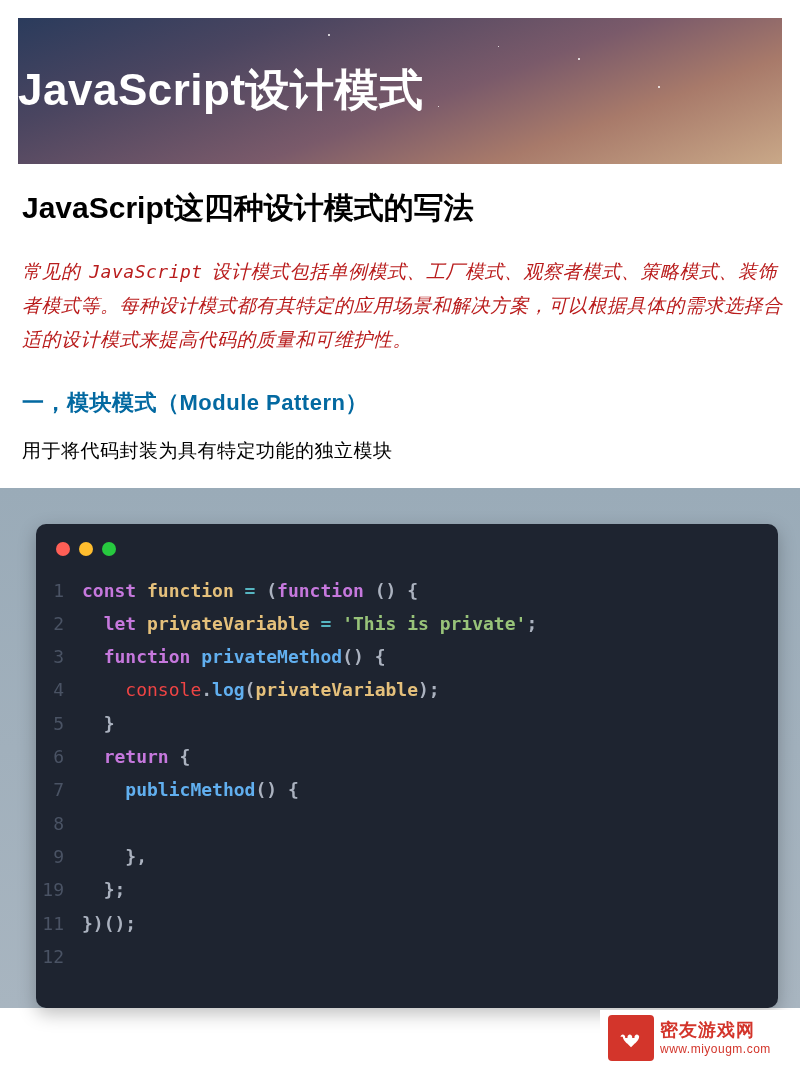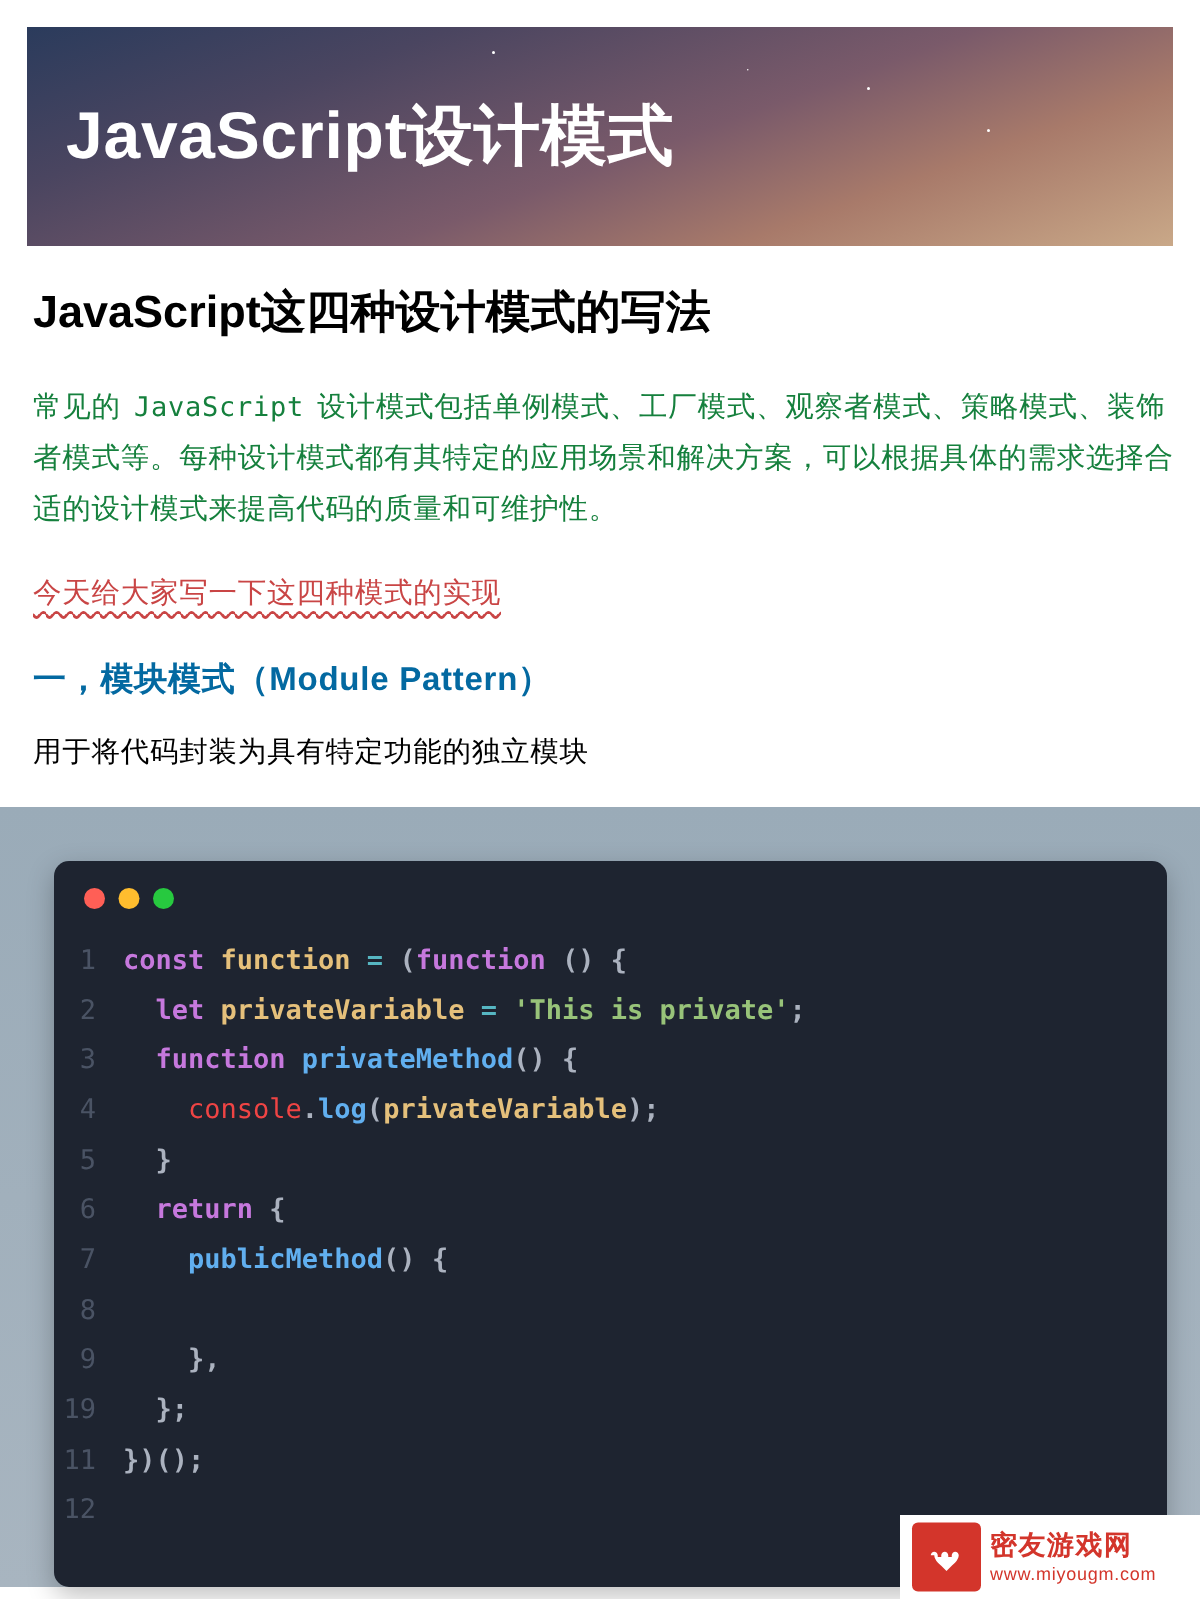--- a/index.html
+++ b/index.html
@@ -11,21 +11,20 @@
     overflow: hidden;
     position: relative;
   }
   .banner {
     margin: 16px 18px 0 18px;
     height: 148px;
     background: linear-gradient(160deg, #2a3b5c 0%, #4a4560 25%, #7a5a6a 55%, #a87a6a 75%, #c9a888 100%);
     position: relative;
     display: flex;
     align-items: center;
-    padding-left: 26px;
     overflow: hidden;
   }
   .banner::before {
     content: '';
     position: absolute;
     top: 0; left: 0; right: 0; height: 2px;
     background: #ffffff;
   }
   .banner-title {
     color: #ffffff;
@@ -41,23 +40,24 @@
   }
   .heading {
     font-size: 30px;
     font-weight: 700;
     color: #000;
     margin-bottom: 26px;
   }
   .intro {
     font-size: 19px;
     line-height: 1.8;
-    color: #15803d;
+    color: #b91c1c;
     margin-bottom: 24px;
     letter-spacing: 0.5px;
+    font-style: italic;
   }
   .intro .code-inline {
     font-family: ui-monospace, Menlo, Monaco, Consolas, monospace;
     font-size: 18px;
     padding: 0 3px;
   }
   .red-note {
     color: #c94545;
     font-size: 19px;
     text-decoration-line: underline;
@@ -163,21 +163,20 @@
   <h1 class="banner-title">JavaScript设计模式</h1>
 </div>
 
 <div class="content">
   <h2 class="heading">JavaScript这四种设计模式的写法</h2>
 
   <p class="intro">
     <span>常见的 </span><span class="code-inline">JavaScript</span><span> 设计模式包括单例模式、工厂模式、观察者模式、策略模式、装饰者模式等。每种设计模式都有其特定的应用场景和解决方案，可以根据具体的需求选择合适的设计模式来提高代码的质量和可维护性。</span>
   </p>
 
-  <p class="red-note">今天给大家写一下这四种模式的实现</p>
 
   <h3 class="section-title">一，模块模式（Module Pattern）</h3>
   <p class="section-desc">用于将代码封装为具有特定功能的独立模块</p>
 
   <div class="code-frame">
     <div class="code-window">
       <div class="traffic">
         <span class="dot red"></span>
         <span class="dot yellow"></span>
         <span class="dot green"></span>

